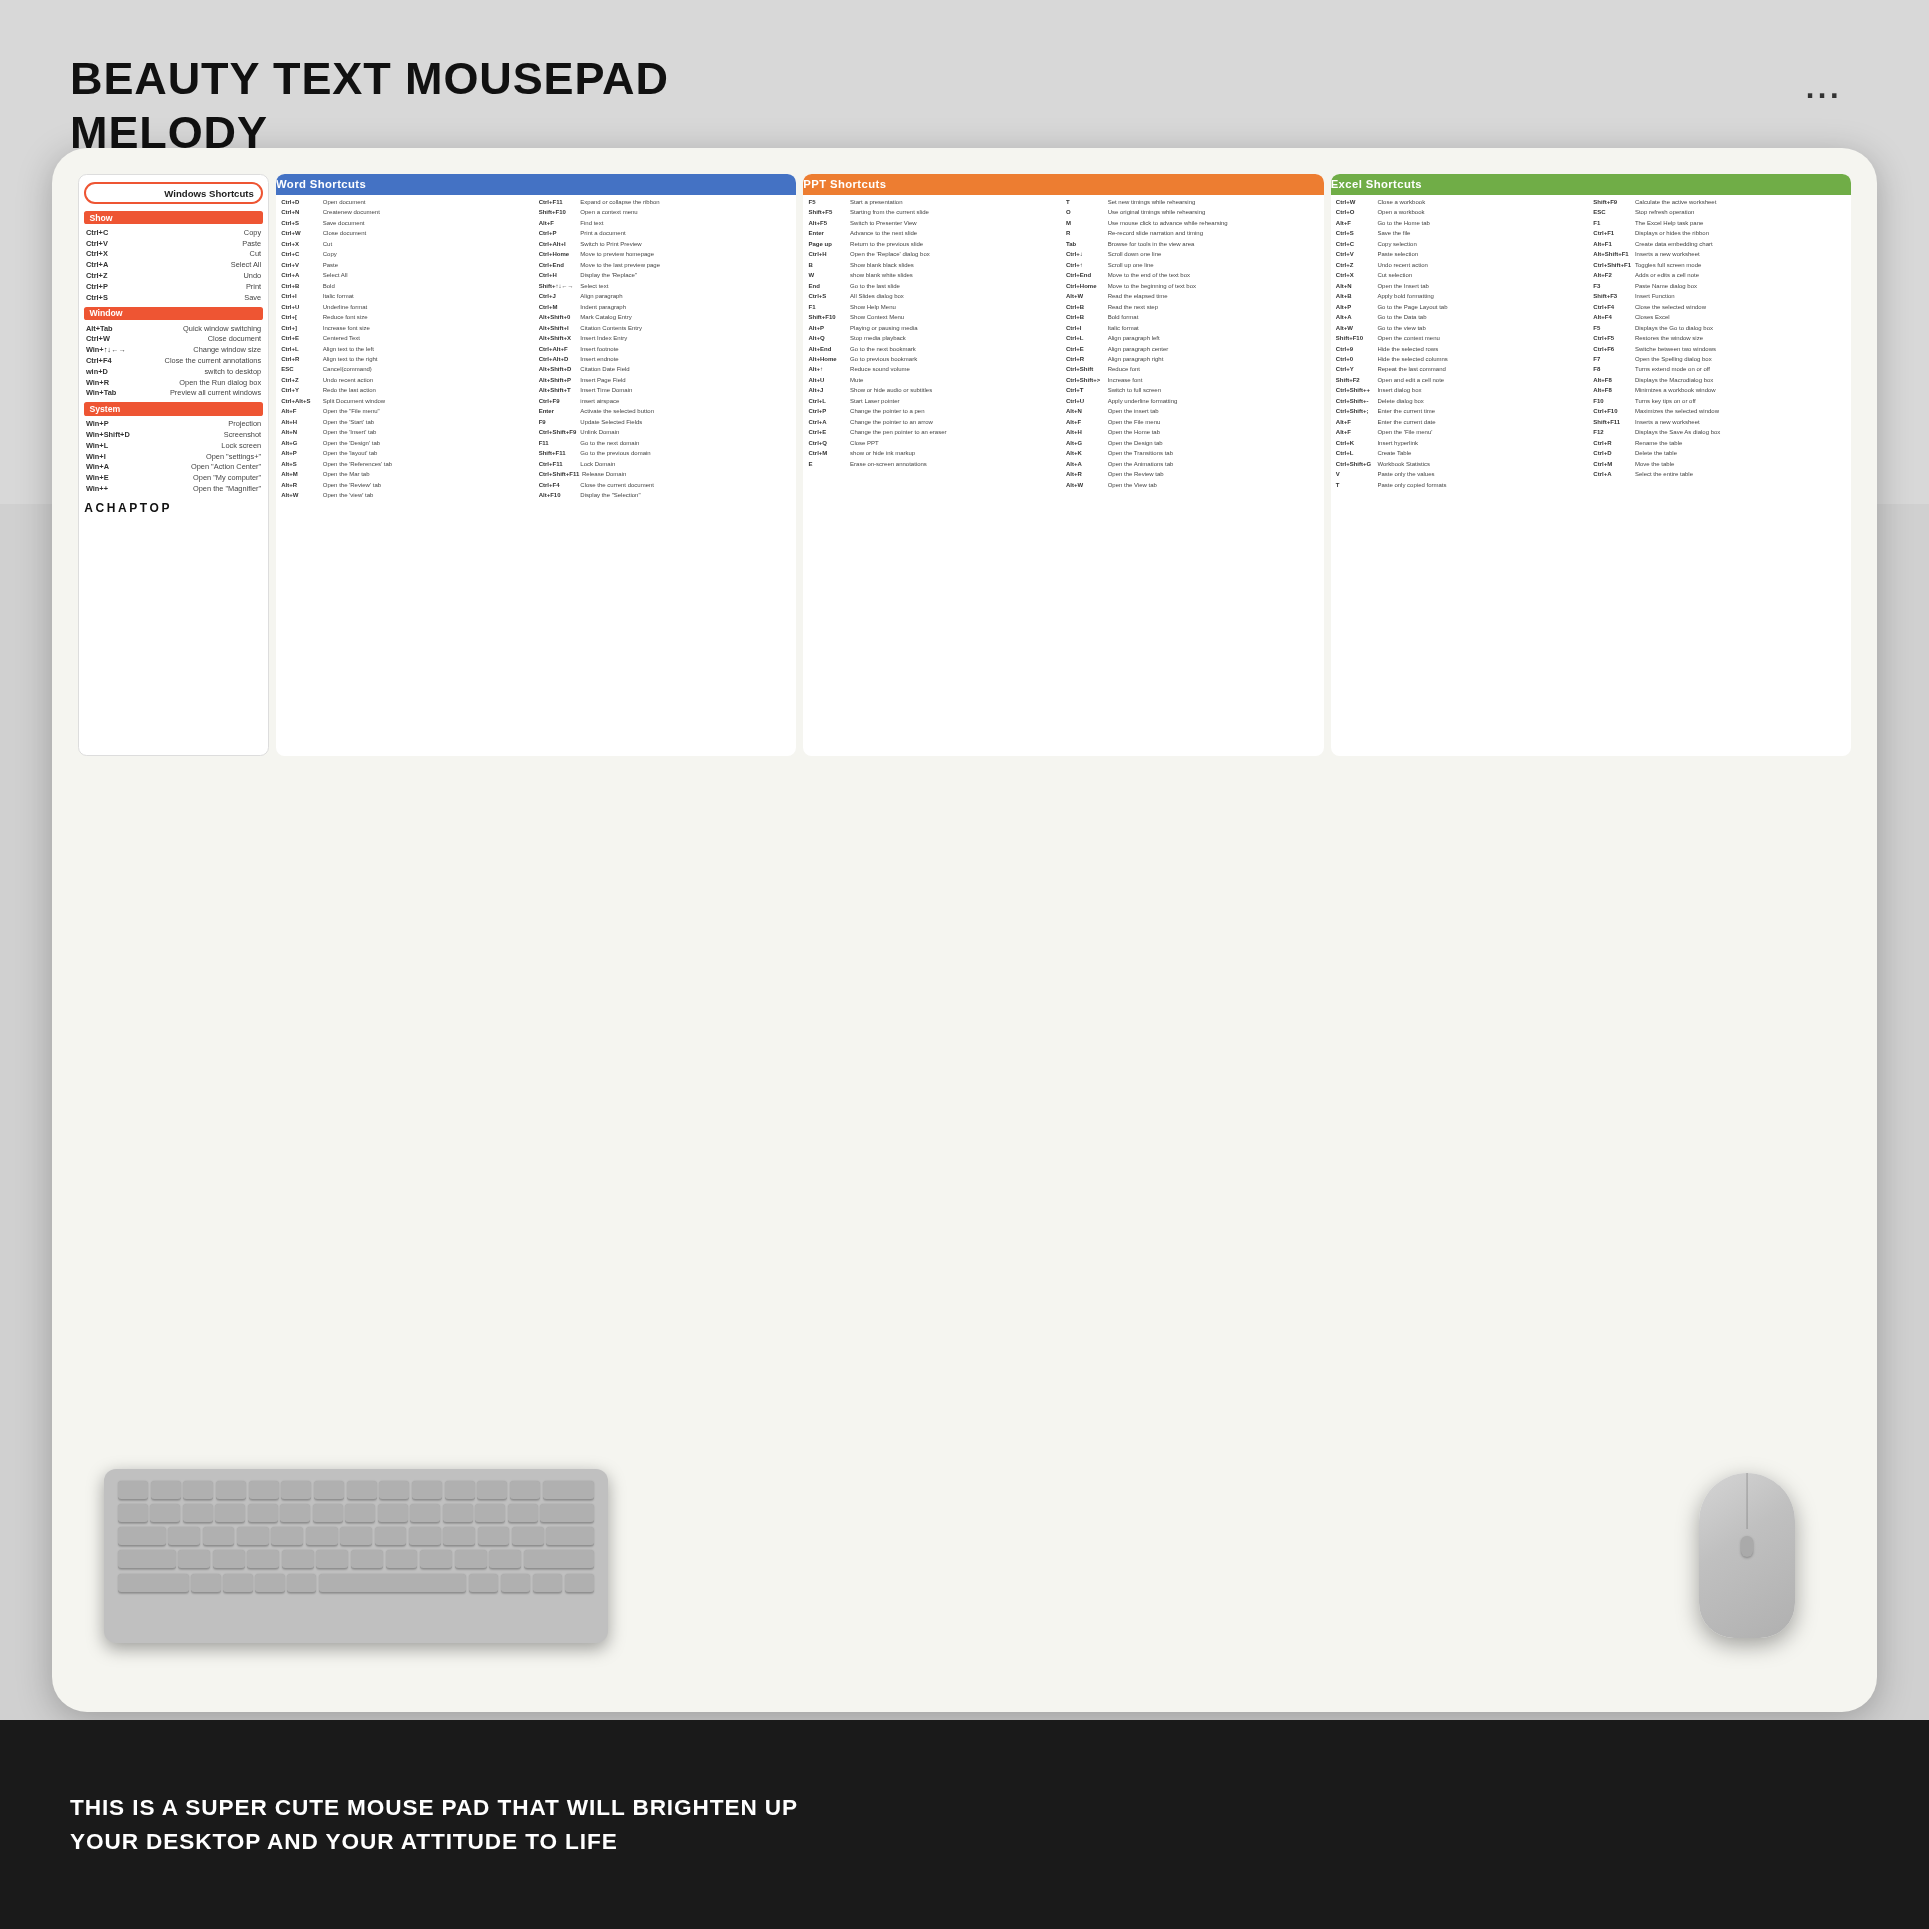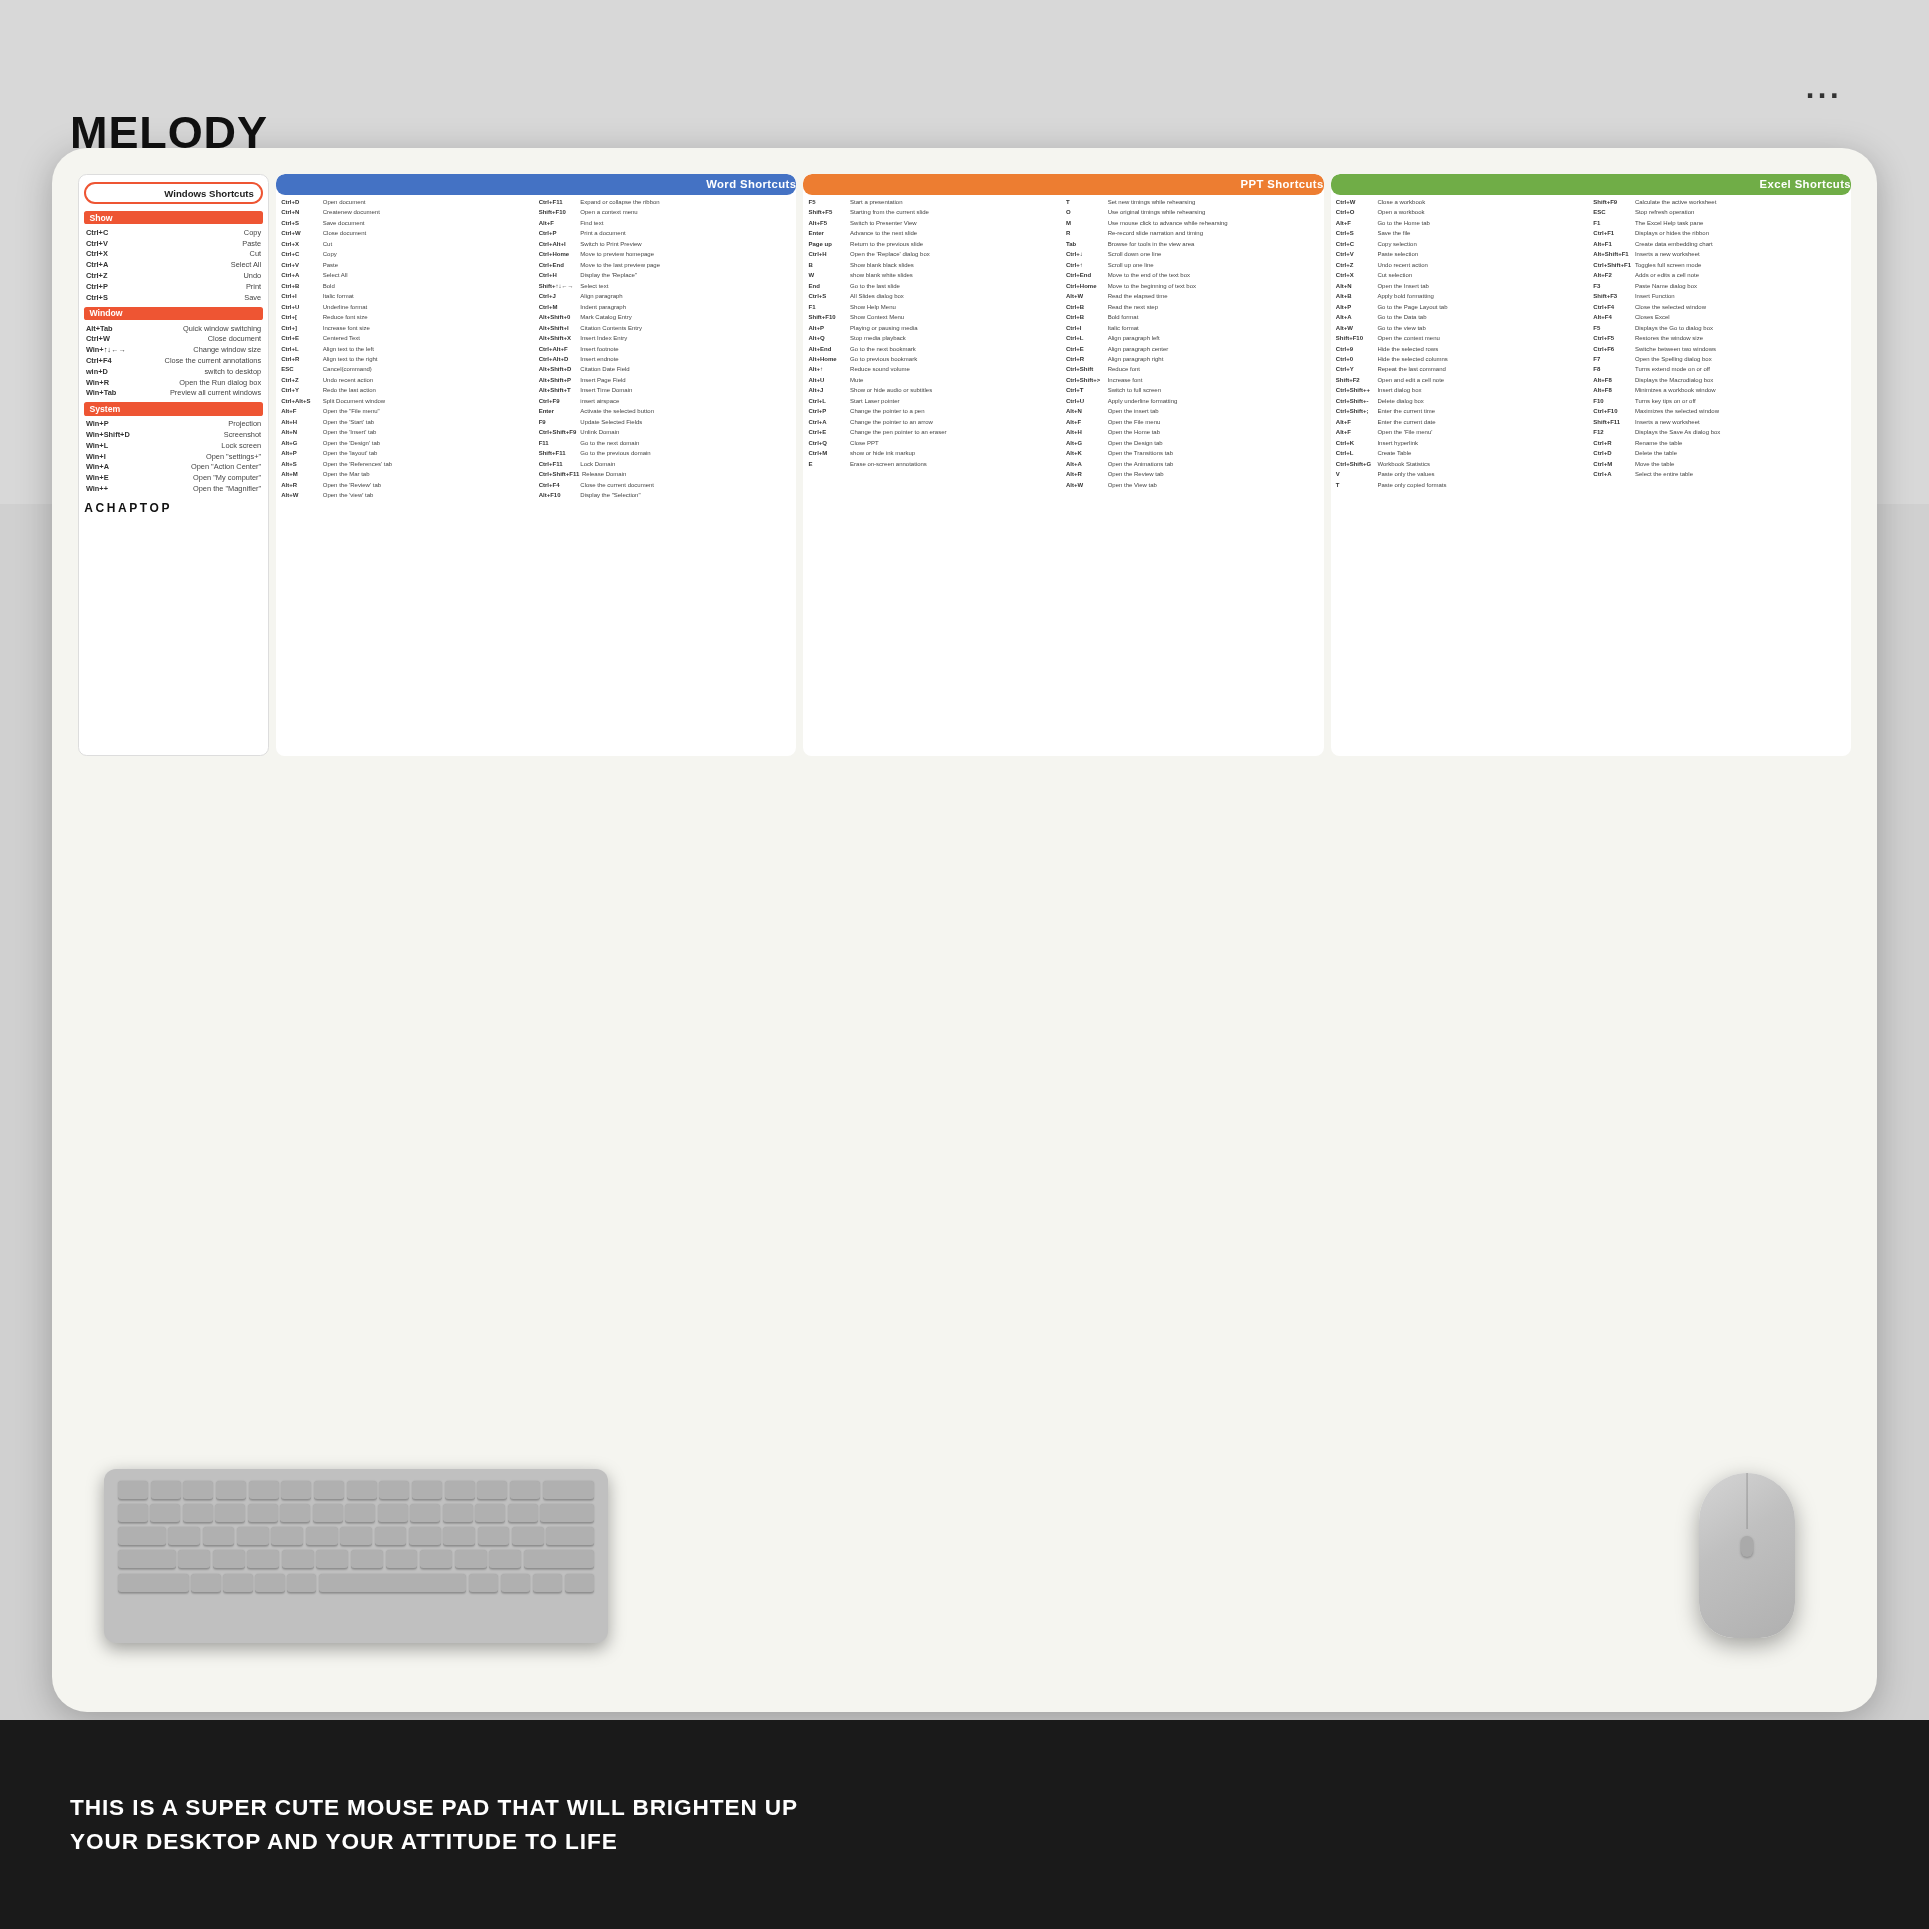--- a/index.html
+++ b/index.html
@@ -112,26 +112,25 @@
       overflow: hidden;
       display: flex;
       flex-direction: column;
     }
     .panel-header-word { background: #4472C4; }
     .panel-header-excel { background: #70AD47; }
     .panel-header-ppt { background: #ED7D31; }
 
     .panel-header {
       color: #fff;
-      text-align: right;
+      text-align: left;
       font-size: 11.3px;
       font-weight: 700;
       padding: 4.3px 0;
       letter-spacing: 0.4px;
-      border-radius: 9px;
     }
     .panel-content {
       padding: 3.5px 3.5px;
       display: flex;
       gap: 1.7px;
       flex: 1;
     }
     .panel-col {
       flex: 1;
       display: flex;
@@ -197,21 +196,21 @@
       color: #111;
       letter-spacing: 2.6px;
       text-transform: uppercase;
     }
   </style>
 </head>
 <body>
 
 <div class="top-section">
   <div class="product-title">
-    <br>
+    <span>BEAUTY TEXT MOUSEPAD</span><br>
     <span>MELODY</span>
   </div>
   <div class="dots-menu">...</div>
 </div>
 
 <div class="mousepad-area">
 
   <div class="shortcuts-container">
 
     <div class="windows-panel">

